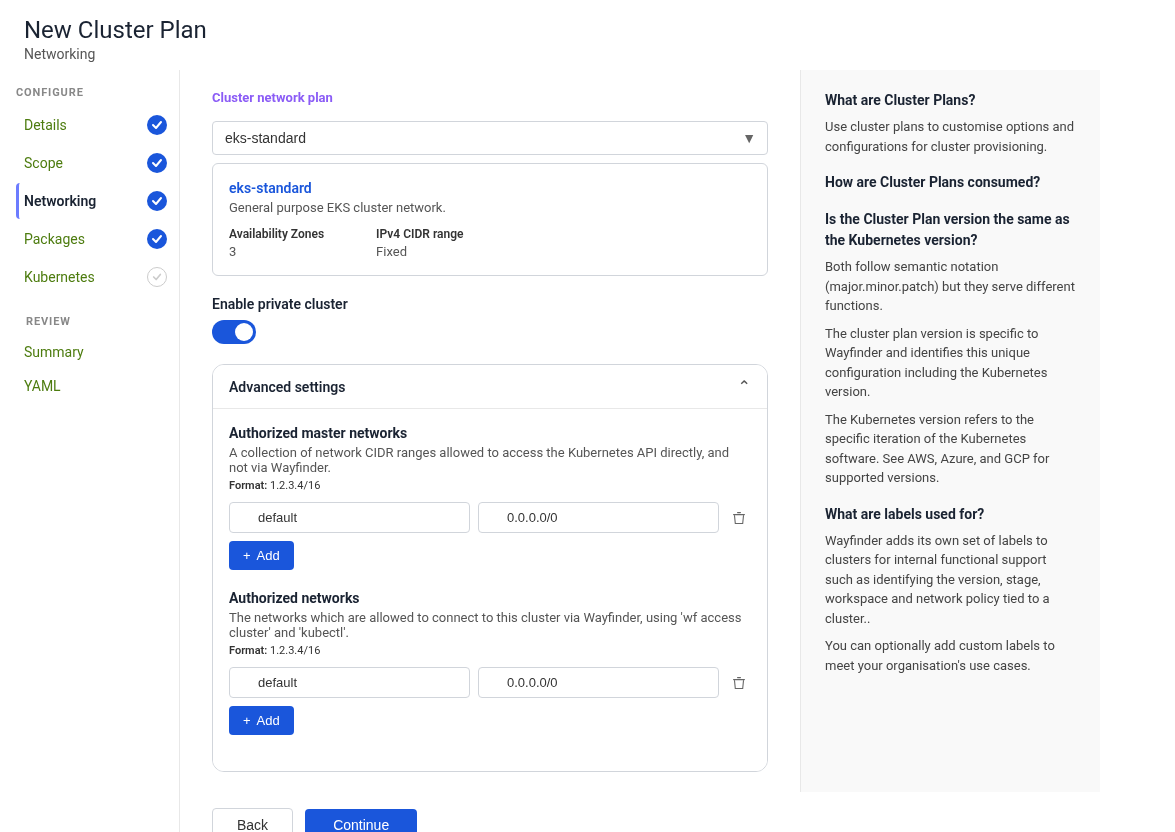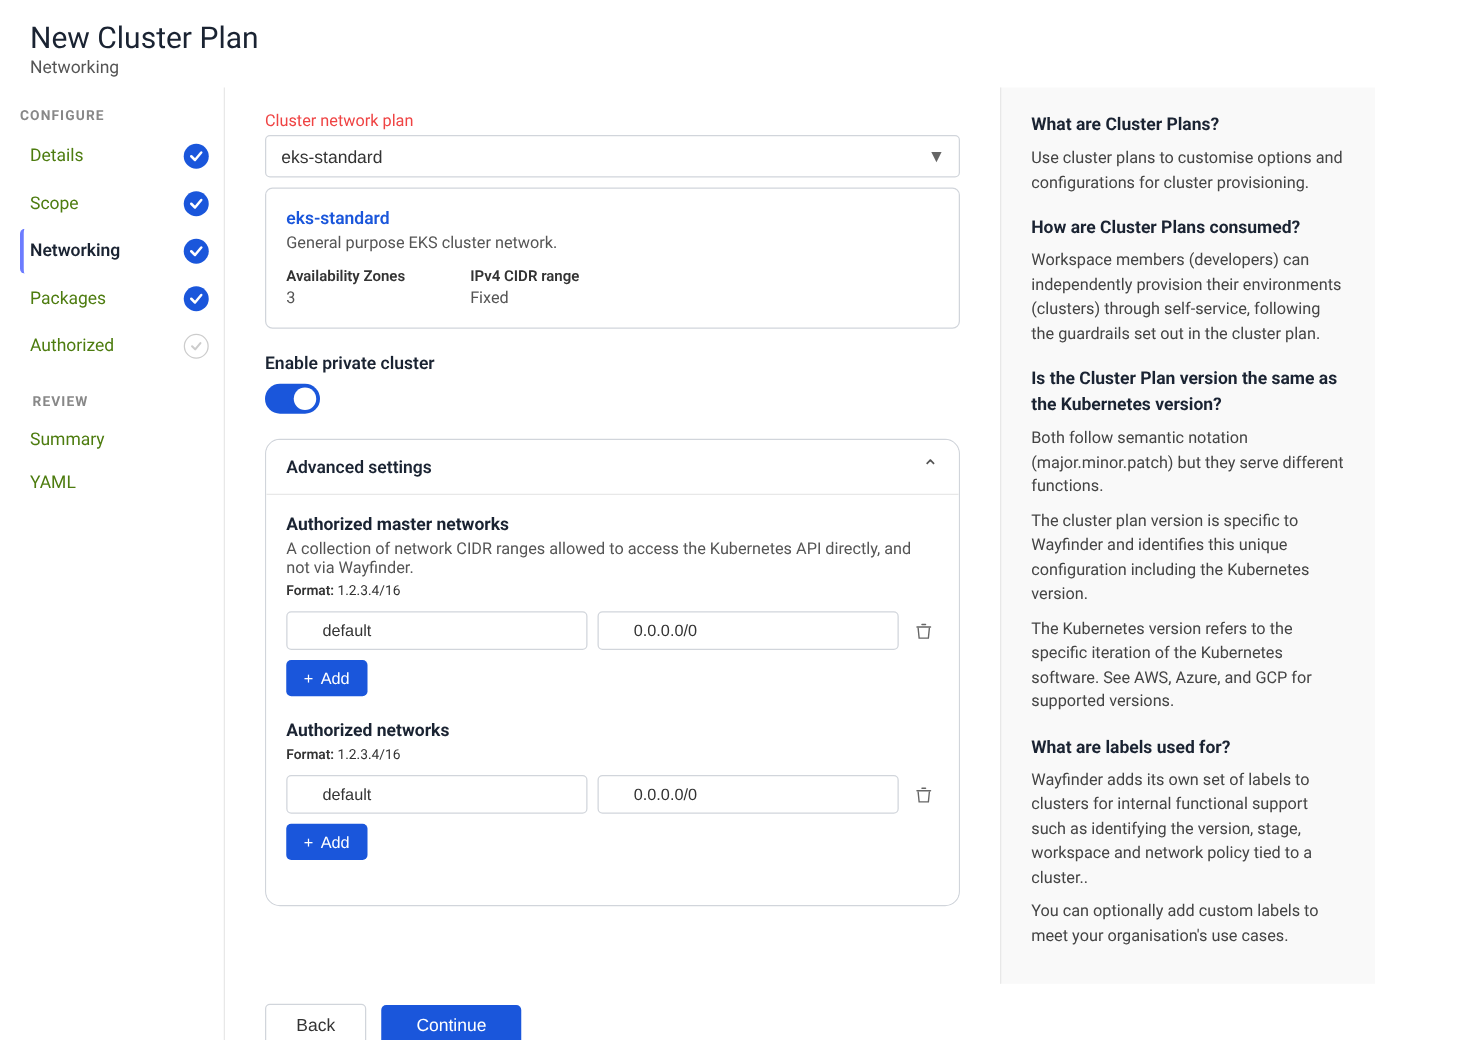--- a/index.html
+++ b/index.html
@@ -14,21 +14,21 @@
     .sidebar-item { display: flex; align-items: center; justify-content: space-between; padding: 8px 12px 8px 8px; cursor: pointer; border-radius: 4px; margin-bottom: 2px; color: #4d7c0f; font-size: 14px; }
     .sidebar-item.active { color: #1a2332; font-weight: 600; border-left: 3px solid #6c7cff; padding-left: 5px; }
     .sidebar-item .check-icon { width: 20px; height: 20px; border-radius: 50%; background: #1a56db; display: flex; align-items: center; justify-content: center; flex-shrink: 0; }
     .sidebar-item .check-icon svg { width: 12px; height: 12px; }
     .sidebar-item .pending-icon { width: 20px; height: 20px; border-radius: 50%; border: 1.5px solid #ccc; display: flex; align-items: center; justify-content: center; flex-shrink: 0; }
     .content { flex: 1; padding: 20px 32px; max-width: 620px; }
     .info-panel { width: 300px; min-width: 280px; padding: 20px 24px; background: #f9f9f9; border-left: 1px solid #e8e8e8; font-size: 13px; color: #444; line-height: 1.5; }
     .info-panel h4 { font-size: 14px; font-weight: 700; color: #1a2332; margin-bottom: 6px; margin-top: 16px; }
     .info-panel h4:first-child { margin-top: 0; }
     .info-panel p { margin-bottom: 8px; }
-    .field-label { font-size: 13px; font-weight: 400; color: #ef4444; margin-bottom: 3px; }
+    .field-label { font-size: 13px; font-weight: 700; color: #8b5cf6; margin-bottom: 16px; }
     .select-wrapper { position: relative; }
     .select-box { width: 100%; padding: 8px 36px 8px 12px; border: 1px solid #d1d5db; border-radius: 4px; background: #fff; font-size: 14px; color: #333; appearance: none; cursor: pointer; }
     .select-chevron { position: absolute; right: 12px; top: 50%; transform: translateY(-50%); pointer-events: none; color: #666; }
     .plan-card { border: 1px solid #d1d5db; border-radius: 6px; padding: 16px; margin-top: 8px; margin-bottom: 20px; background: #fff; }
     .plan-card-title { color: #1a56db; font-weight: 600; font-size: 14px; margin-bottom: 4px; }
     .plan-card-desc { color: #555; font-size: 13px; margin-bottom: 12px; }
     .plan-card-meta { display: flex; gap: 52px; }
     .plan-meta-item label { font-size: 12px; font-weight: 600; color: #333; display: block; margin-bottom: 2px; }
     .plan-meta-item span { font-size: 13px; color: #555; }
     .section-label { font-size: 14px; font-weight: 600; color: #1a2332; margin-bottom: 8px; }
@@ -95,21 +95,21 @@
       </div>
       <div class="sidebar-item">
         <span>Packages</span>
         <span class="check-icon">
           <svg viewBox="0 0 12 12" fill="none">
               <polyline points="2,6 5,9 10,3" stroke="white" stroke-width="2" stroke-linecap="round" stroke-linejoin="round"></polyline>
             </svg>
         </span>
       </div>
       <div class="sidebar-item">
-        <span>Authorized</span>
+        <span>Kubernetes</span>
         <span class="pending-icon">
           <svg viewBox="0 0 12 12" fill="none" width="10" height="10">
               <polyline points="2,6 5,9 10,3" stroke="#ccc" stroke-width="2" stroke-linecap="round" stroke-linejoin="round"></polyline>
             </svg>
         </span>
       </div>
 
       <div class="sidebar-section-label" style="margin-top:20px;padding-left:10px;">REVIEW</div>
       <div class="sidebar-item">
         <span>Summary</span>
@@ -182,20 +182,21 @@
                   </button>
                 </div>
                 <button class="add-btn">
                   <span>+</span>
                   <span style="margin-left:2px;"> Add</span>
                 </button>
               </div>
 
               <div class="network-section">
                 <div class="network-section-title">Authorized networks</div>
+                <div class="network-section-desc">The networks which are allowed to connect to this cluster via Wayfinder, using 'wf access cluster' and 'kubectl'.</div>
                 <div class="network-section-format">
                   <strong>Format:</strong>
                   <span>1.2.3.4/16</span>
                 </div>
                 <div class="network-row">
                   <input class="network-input" type="text" value="default" style="">
                   <input class="network-input" type="text" value="0.0.0.0/0" style="">
                   <button class="delete-btn">
                     <svg width="16" height="16" viewBox="0 0 16 16" fill="none">
                         <rect x="2" y="4" width="12" height="1.2" rx="0.6" fill="#666"></rect>
@@ -211,21 +212,20 @@
               </div>
             </div>
           </div>
         </div>
 
         <div class="info-panel">
           <h4>What are Cluster Plans?</h4>
           <p>Use cluster plans to customise options and configurations for cluster provisioning.</p>
 
           <h4>How are Cluster Plans consumed?</h4>
-          <p>Workspace members (developers) can independently provision their environments (clusters) through self-service, following the guardrails set out in the cluster plan.</p>
 
           <h4>Is the Cluster Plan version the same as the Kubernetes version?</h4>
           <p>Both follow semantic notation (major.minor.patch) but they serve different functions.</p>
           <p>The cluster plan version is specific to Wayfinder and identifies this unique configuration including the Kubernetes version.</p>
           <p>The Kubernetes version refers to the specific iteration of the Kubernetes software. See AWS, Azure, and GCP for supported versions.</p>
 
           <h4>What are labels used for?</h4>
           <p>Wayfinder adds its own set of labels to clusters for internal functional support such as identifying the version, stage, workspace and network policy tied to a cluster..</p>
           <p>You can optionally add custom labels to meet your organisation's use cases.</p>
         </div>

